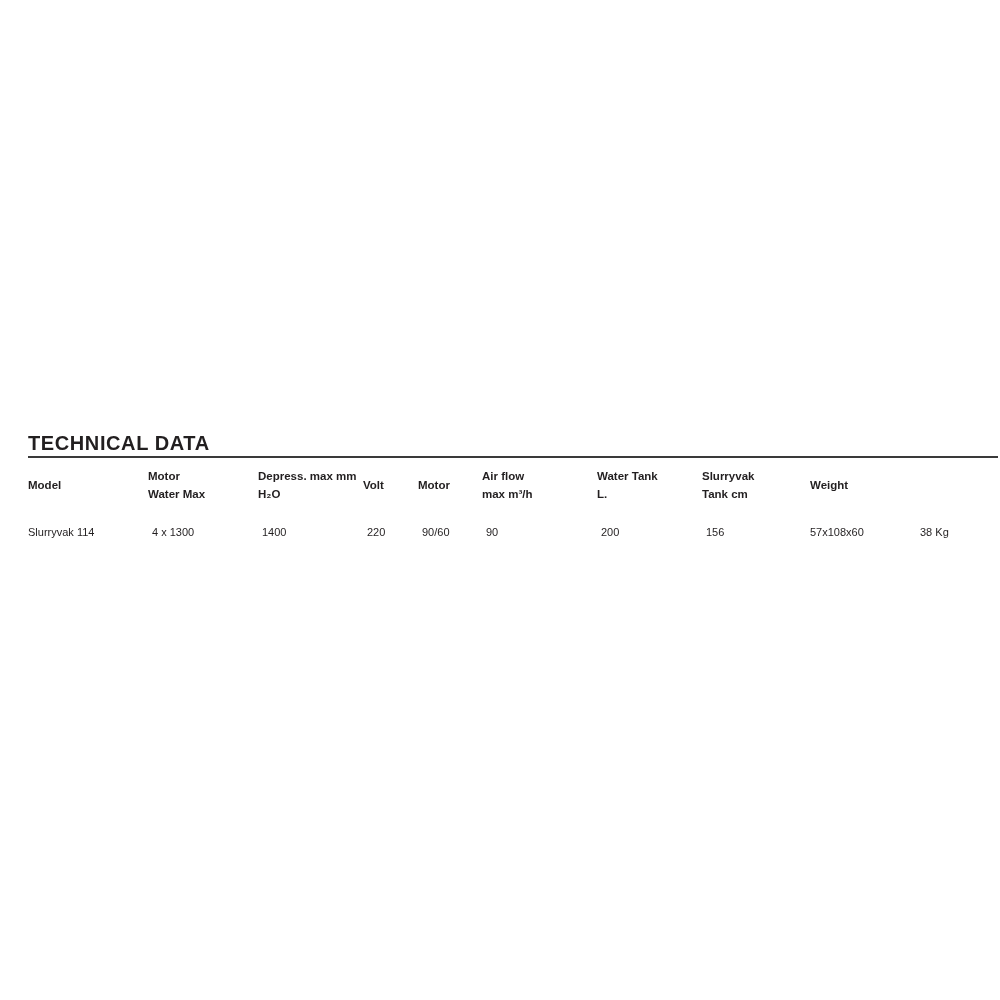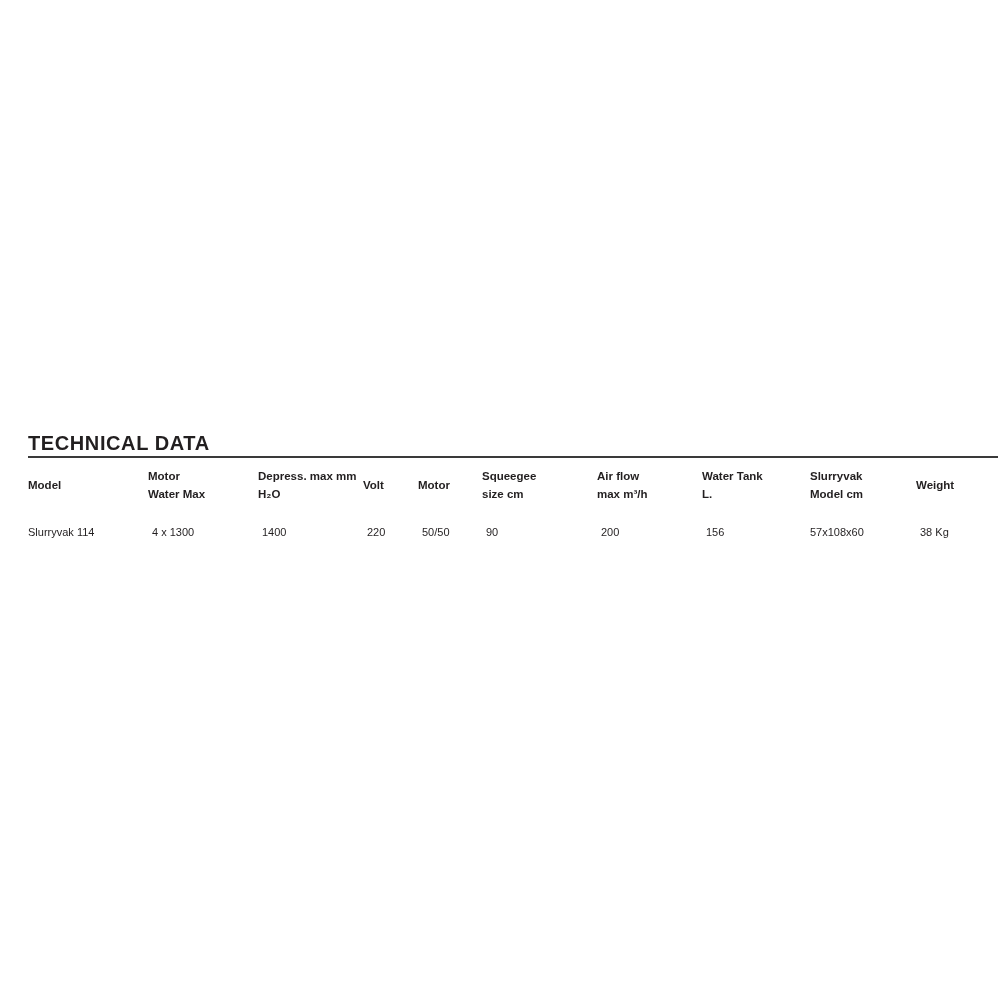--- a/index.html
+++ b/index.html
@@ -87,46 +87,42 @@
       <span>Depress. max mm</span>
       <span>H₂O</span>
     </div>
     <div class="th">
       <span>Volt</span>
     </div>
     <div class="th">
       <span>Motor</span>
     </div>
     <div class="th">
-      <span>Squeegee</span>
-      <span>size cm</span>
-    </div>
-    <div class="th">
       <span>Air flow</span>
       <span>max m³/h</span>
     </div>
     <div class="th">
       <span>Water Tank</span>
       <span>L.</span>
     </div>
     <div class="th">
       <span>Slurryvak</span>
-      <span>Model cm</span>
+      <span>Tank cm</span>
     </div>
     <div class="th">
       <span>Weight</span>
     </div>
   </div>
 
   <div class="grid trow">
     <div class="td">Slurryvak 114</div>
     <div class="td">4 x 1300</div>
     <div class="td">1400</div>
     <div class="td">220</div>
-    <div class="td">50/50</div>
+    <div class="td">90/60</div>
     <div class="td">90</div>
     <div class="td">200</div>
     <div class="td">156</div>
     <div class="td">57x108x60</div>
     <div class="td">38 Kg</div>
   </div>
 
 </div>
 
 </body></html>

